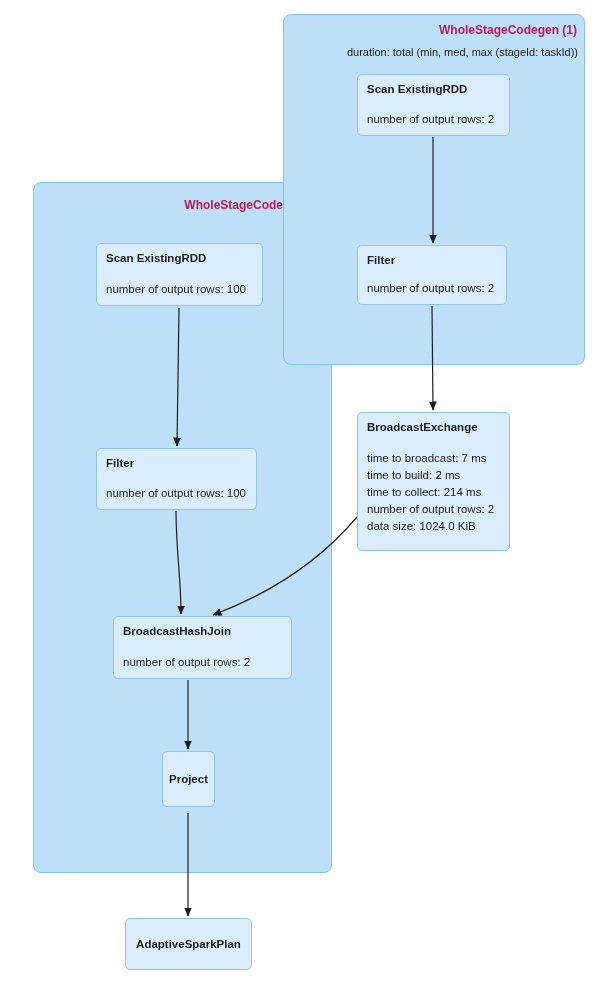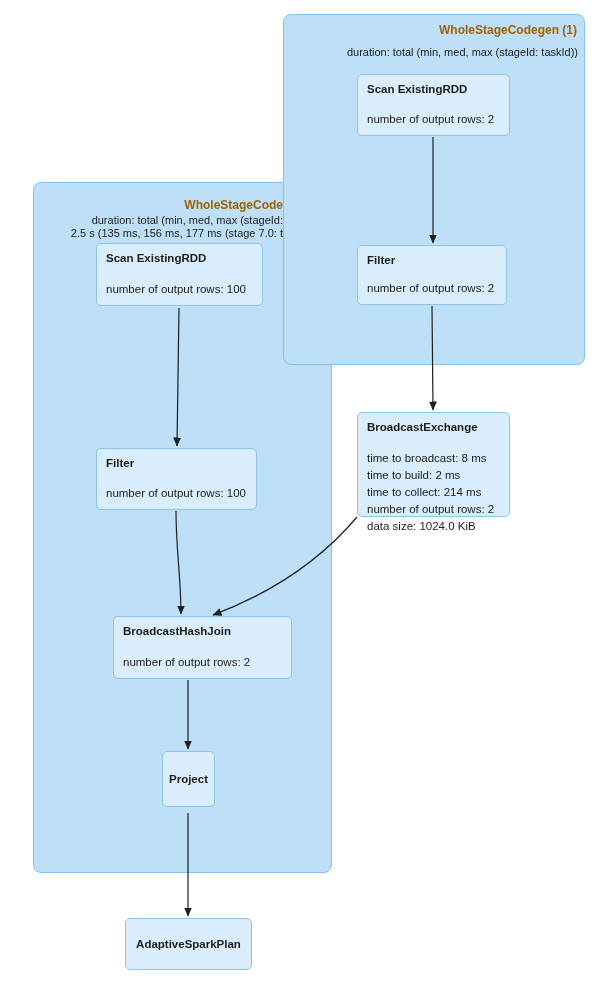--- a/index.html
+++ b/index.html
@@ -22,21 +22,21 @@
     border: 1px solid #82c1ee;
     border-radius: 8px;
     box-sizing: border-box;
   }
   .cluster-title {
     position: absolute;
     font-size: 12px;
     font-weight: bold;
     line-height: 13px;
     white-space: nowrap;
-    color: #a16207;
+    color: #be185d;
   }
   .cluster-durs {
     position: absolute;
     font-size: 11px;
     line-height: 13px;
     text-align: right;
     white-space: nowrap;
     color: #1d1d1d;
   }
   .node {
@@ -89,24 +89,20 @@
     stroke-width: 1.2px;
   }
 </style>
 </head>
 <body>
 
 <div id="canvas">
 
   <div class="cluster" style="left:33px; top:182px; width:299px; height:691px; z-index:1;">
     <div class="cluster-title" style="top:16px; right:48px;text-align:center;">WholeStageCode</div>
-    <div class="cluster-durs" style="top:31px; right:48px;">
-      <div>duration: total (min, med, max (stageId:</div>
-      <div>2.5 s (135 ms, 156 ms, 177 ms (stage 7.0: t</div>
-    </div>
 
     <div class="node node-2line" style="left:62px; top:60px; width:167px; height:63px;">
       <div class="node-title">Scan ExistingRDD</div>
       <div class="metric">number of output rows: 100</div>
     </div>
 
     <div class="node node-2line" style="left:62px; top:265px; width:161px; height:62px;">
       <div class="node-title">Filter</div>
       <div class="metric">number of output rows: 100</div>
     </div>
@@ -146,24 +142,24 @@
     </defs>
     <path class="edge" d="M 433 137 L 433 243" marker-end="url(#arrow)"></path>
     <path class="edge" d="M 432 306 L 433 410" marker-end="url(#arrow)"></path>
     <path class="edge" d="M 179 308 L 177 446" marker-end="url(#arrow)"></path>
     <path class="edge" d="M 176 511 C 176 550, 181 578, 181 614" marker-end="url(#arrow)"></path>
     <path class="edge" d="M 357 517 Q 303 581, 213 615" marker-end="url(#arrow)"></path>
     <path class="edge" d="M 188 680 L 188 749" marker-end="url(#arrow)"></path>
     <path class="edge" d="M 188 813 L 188 916" marker-end="url(#arrow)"></path>
   </svg>
 
-  <div class="node" style="left:357px; top:412px; width:153px; height:105px; z-index:4; padding:8px 15px 7px 9px;">
+  <div class="node" style="left:357px; top:412px; width:153px; height:139px; z-index:4; padding:8px 15px 7px 9px;">
     <div class="node-title">BroadcastExchange</div>
     <div class="node-metrics-block">
-      <div class="metric">time to broadcast: 8 ms</div>
+      <div class="metric">time to broadcast: 7 ms</div>
       <div class="metric">time to build: 2 ms</div>
       <div class="metric">time to collect: 214 ms</div>
       <div class="metric">number of output rows: 2</div>
       <div class="metric">data size: 1024.0 KiB</div>
     </div>
   </div>
 
   <div class="node node-center" style="left:125px; top:918px; width:127px; height:52px; z-index:4;">
     <div class="node-title">AdaptiveSparkPlan</div>
   </div>

